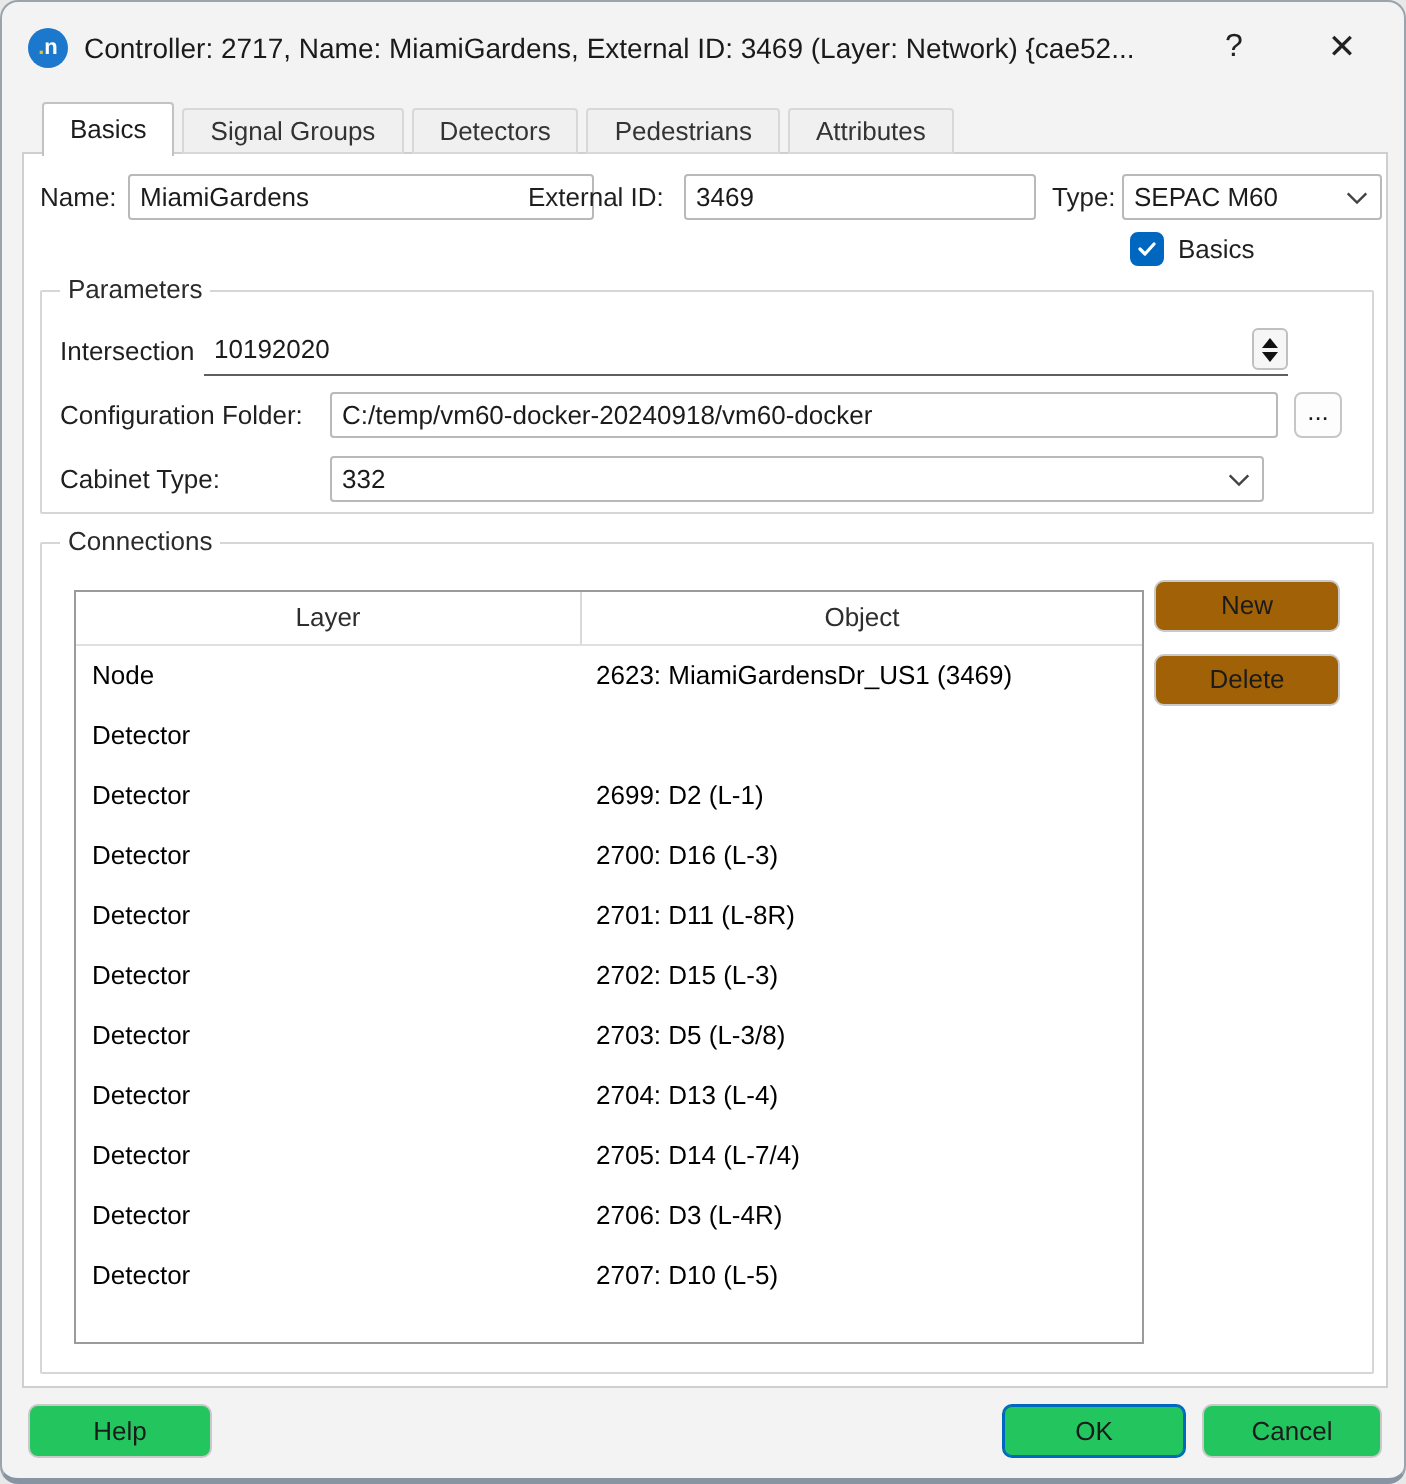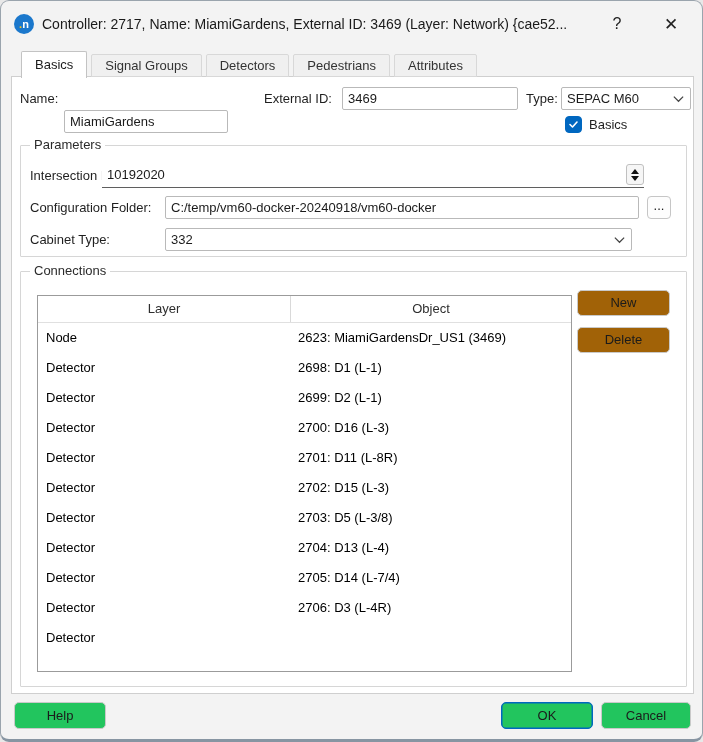--- a/index.html
+++ b/index.html
@@ -71,21 +71,21 @@
   .txt {
     position: absolute; height: 23px;
     border: 1px solid #b9b9b9; border-radius: 2px;
     background: #fff; padding: 0 5px;
     font: 13px "Liberation Sans", "DejaVu Sans", sans-serif; color: #1b1b1b;
     outline: none;
   }
 
   
   .name-lbl  { left: 8px;  top: 11px; }
-  .name-txt  { left: 52px; top: 10px; width: 164px; margin-top: 23px; }
+  .name-txt  { left: 52px; top: 10px; width: 233px; }
   .eid-lbl   { left: 252px; top: 11px; }
   .eid-txt   { left: 330px; top: 10px; width: 176px; }
   .type-lbl  { left: 514px; top: 11px; }
 
   .combo {
     position: absolute; height: 23px;
     border: 1px solid #b9b9b9; border-radius: 2px; background: #fff;
     display: flex; align-items: center; padding: 0 5px; color: #1b1b1b;
   }
   .combo .val { flex: 1; white-space: nowrap; overflow: hidden; }
@@ -250,21 +250,20 @@
         <div class="th th-object">Object</div>
       </div>
       <div id="table-rows">
   <div class="trow">
     <div class="td cell-type">Node</div>
     <div class="td cell-object">2623: MiamiGardensDr_US1 (3469)</div>
   </div>
 
   <div class="trow">
     <div class="td cell-type">Detector</div>
-    <div class="td cell-object">2698: D1 (L-1)</div>
   </div>
 
   <div class="trow">
     <div class="td cell-type">Detector</div>
     <div class="td cell-object">2699: D2 (L-1)</div>
   </div>
 
   <div class="trow">
     <div class="td cell-type">Detector</div>
     <div class="td cell-object">2700: D16 (L-3)</div>
@@ -295,20 +294,21 @@
     <div class="td cell-object">2705: D14 (L-7/4)</div>
   </div>
 
   <div class="trow">
     <div class="td cell-type">Detector</div>
     <div class="td cell-object">2706: D3 (L-4R)</div>
   </div>
 
   <div class="trow">
     <div class="td cell-type">Detector</div>
+    <div class="td cell-object">2707: D10 (L-5)</div>
   </div>
 </div>
     </div>
 
     <div class="side-btn btn-new">New</div>
     <div class="side-btn btn-delete">Delete</div>
   </div>
 
   <div class="foot-btn btn-help">Help</div>
   <div class="foot-btn btn-ok">OK</div>

